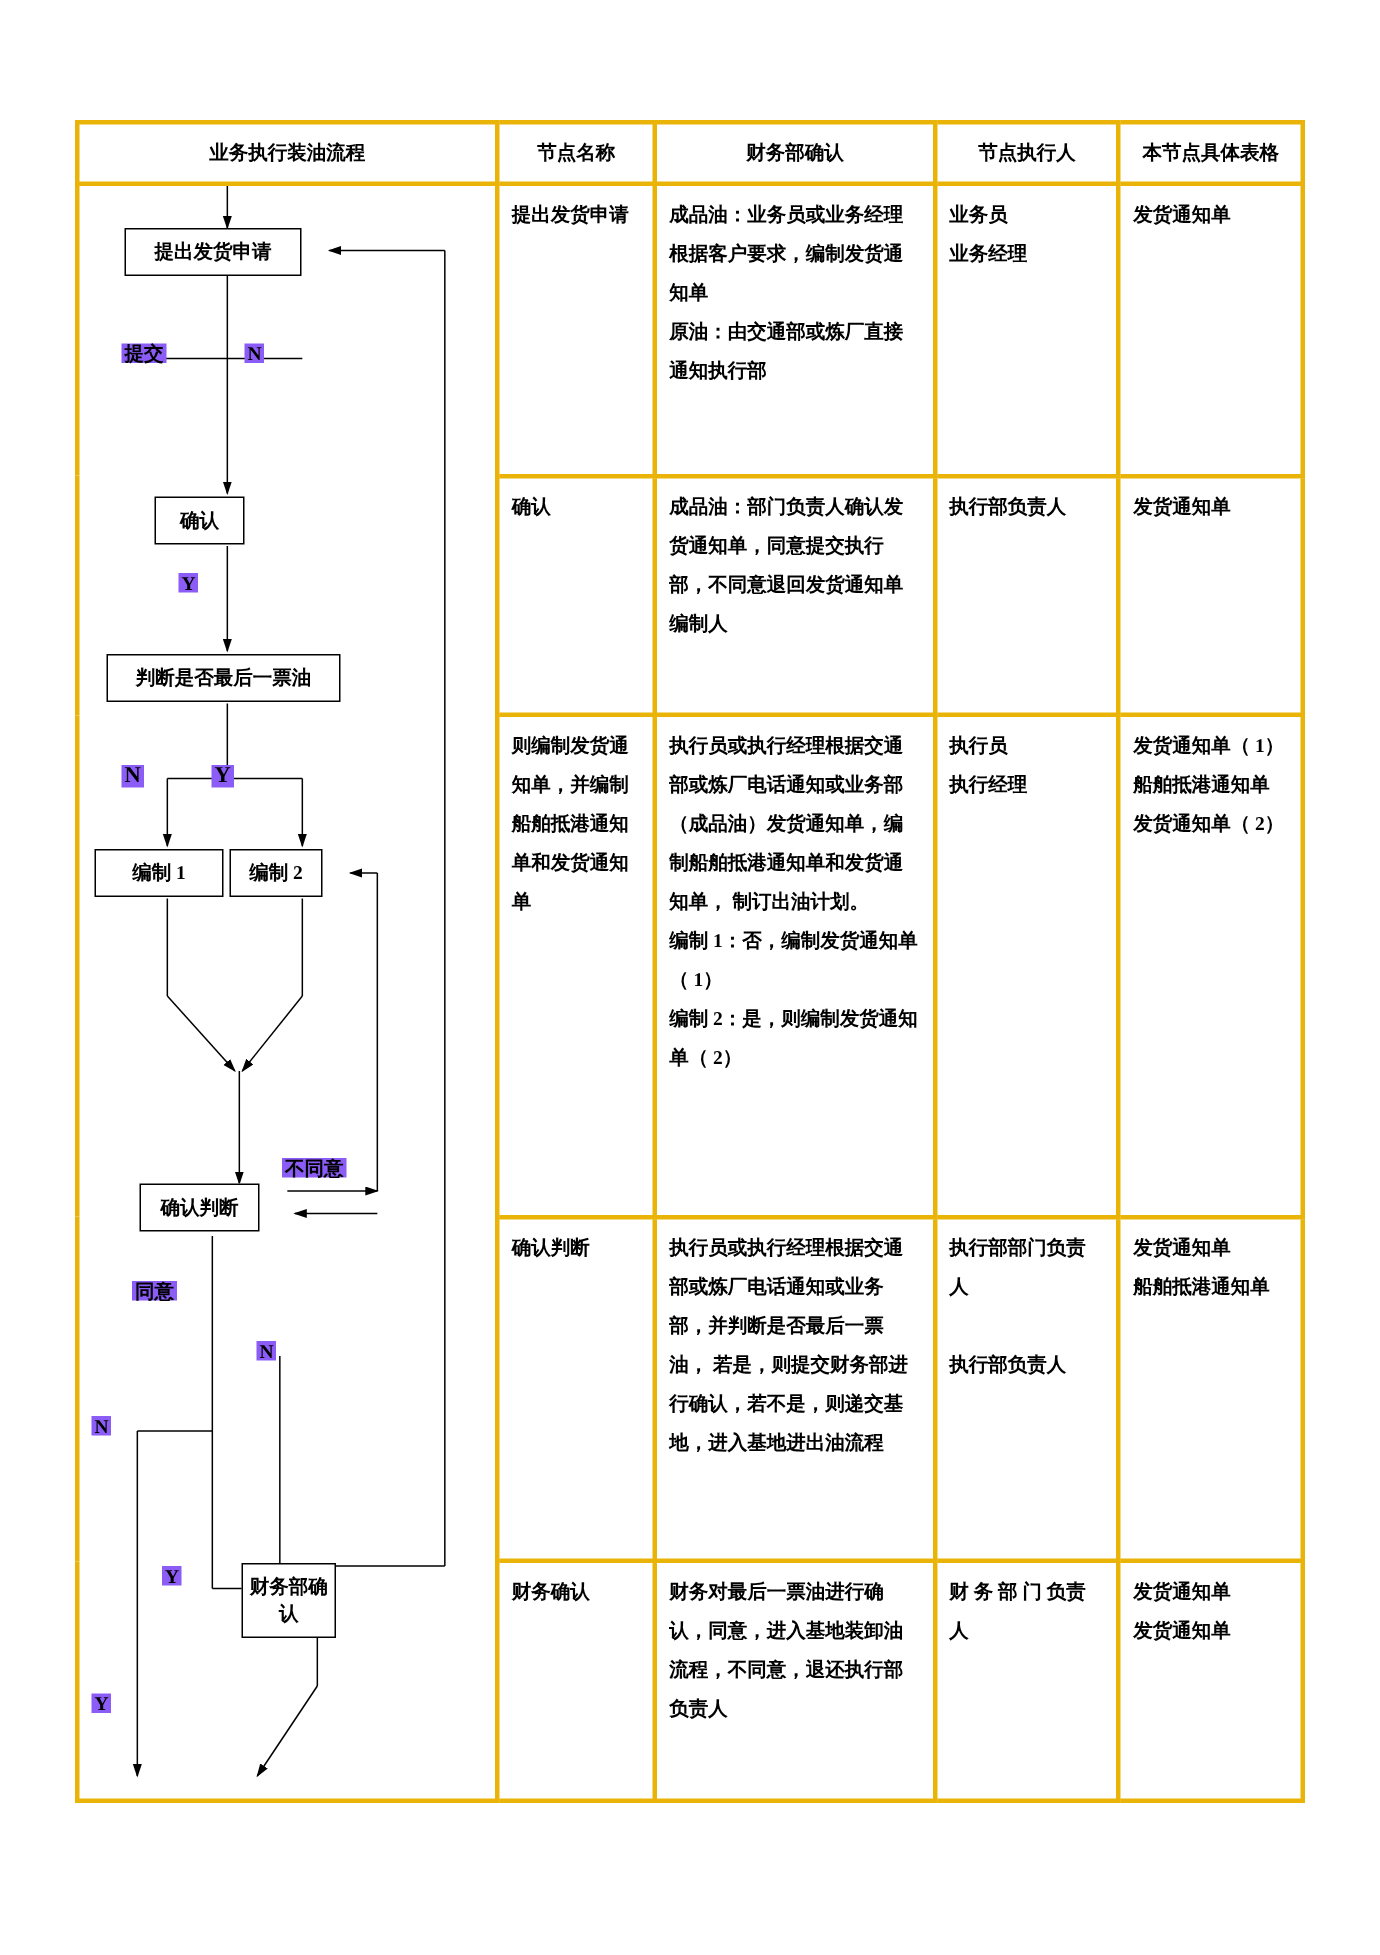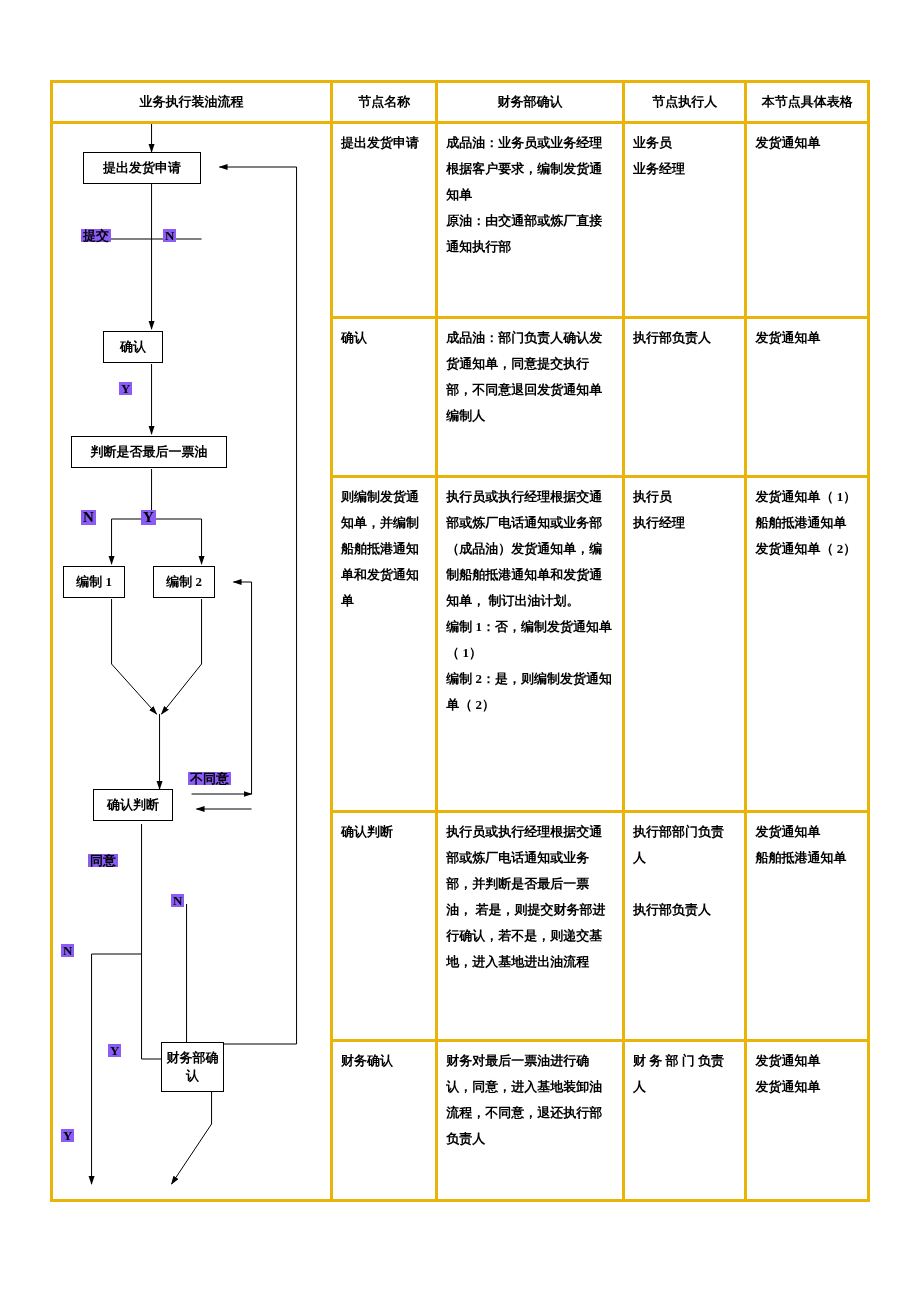--- a/index.html
+++ b/index.html
@@ -147,21 +147,21 @@
 
             <line x1="140" y1="960" x2="140" y2="1000" stroke="#000" stroke-width="1"></line>
             <line x1="140" y1="1000" x2="100" y2="1060" stroke="#000" stroke-width="1" marker-end="url(#ah)"></line>
 
             <line x1="20" y1="1010" x2="20" y2="1060" stroke="#000" stroke-width="1" marker-end="url(#ah)"></line>
           </svg>
 
           <div class="fbox" style="left:30px; top:28px; width:118px;"><span>提出发货申请</span></div>
           <div class="fbox" style="left:50px; top:207px; width:60px;"><span>确认</span></div>
           <div class="fbox" style="left:18px; top:312px; width:156px;"><span>判断是否最后一票油</span></div>
-          <div class="fbox" style="left:10px; top:442px; width:62px;"><span>编制 1</span></div>
+          <div class="fbox" style="left:10px; top:442px; width:86px;"><span>编制 1</span></div>
           <div class="fbox" style="left:100px; top:442px; width:62px;"><span>编制 2</span></div>
           <div class="fbox" style="left:40px; top:665px; width:80px;"><span>确认判断</span></div>
           <div class="fbox" style="left:108px; top:918px; width:63px;"><span>财务部确认</span></div>
 
           <div class="flabel" style="left:28px; top:105px;">提交</div>
           <div class="flabel" style="left:110px; top:105px;">N</div>
           <div class="flabel" style="left:66px; top:258px;">Y</div>
           <div class="flabel" style="left:28px; top:386px; font-size:15px;">N</div>
           <div class="flabel" style="left:88px; top:386px; font-size:15px;">Y</div>
           <div class="flabel" style="left:135px; top:648px;">不同意</div>

